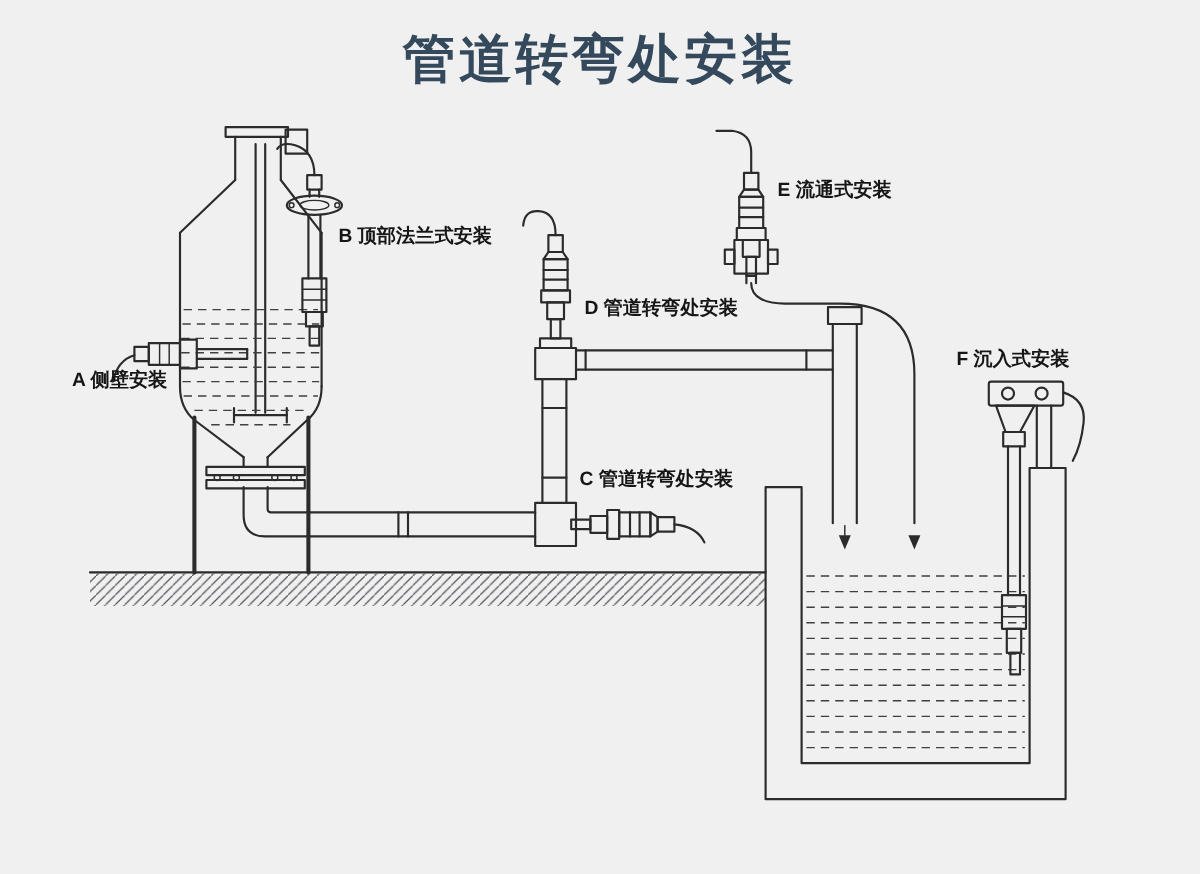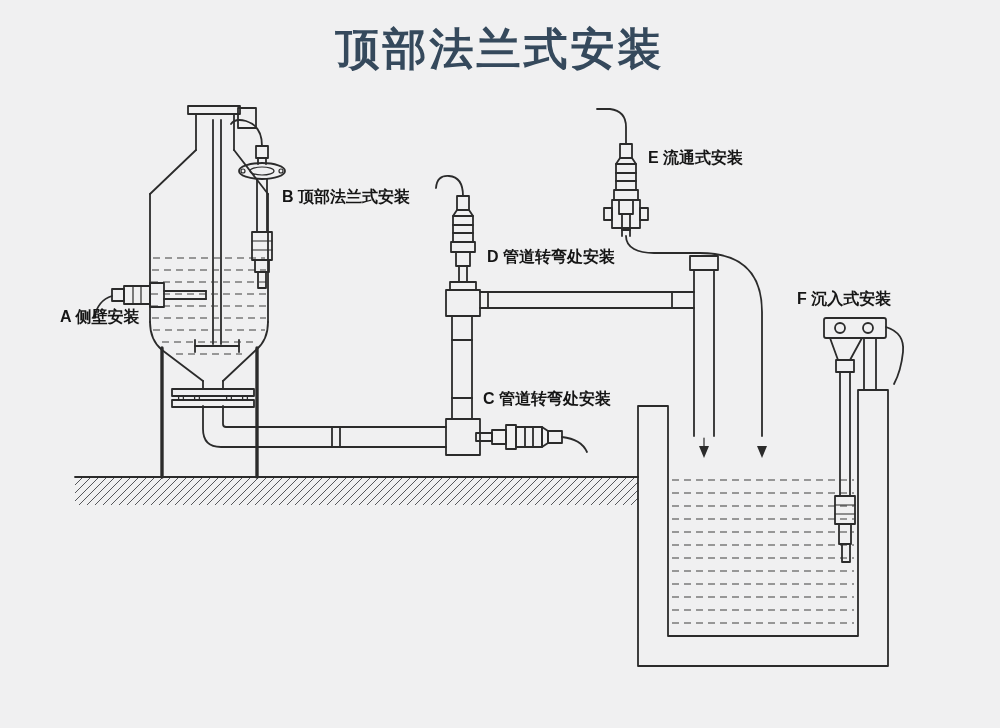--- a/index.html
+++ b/index.html
@@ -12,21 +12,21 @@
   .thin{stroke-width:1.2;}
   .thick{stroke-width:3.4;}
   .dash{fill:none;stroke:#3f3f3f;stroke-width:1.2;stroke-dasharray:7 5;}
   .solidfill{fill:#2b2b2b;stroke:none;}
   text.lbl{font:700 16px "Liberation Sans",sans-serif;fill:#161616;}
 </style>
 </head>
 <body>
 
 <div class="stage">
-  <h1>顶部法兰式安装</h1>
+  <h1>管道转弯处安装</h1>
 
   <svg width="1000" height="728" viewBox="0 0 1000 728">
     <defs>
       <pattern id="hatch" width="8" height="8" patternUnits="userSpaceOnUse">
         <path d="M0,8 L8,0" stroke="#55565a" stroke-width="1"></path>
       </pattern>
       <symbol id="electrode" overflow="visible">
         <rect x="-6" y="0" width="12" height="14"></rect>
         <path d="M-6,14 L-10,20 L10,20 L6,14 Z"></path>
         <rect x="-10" y="20" width="20" height="26"></rect>

